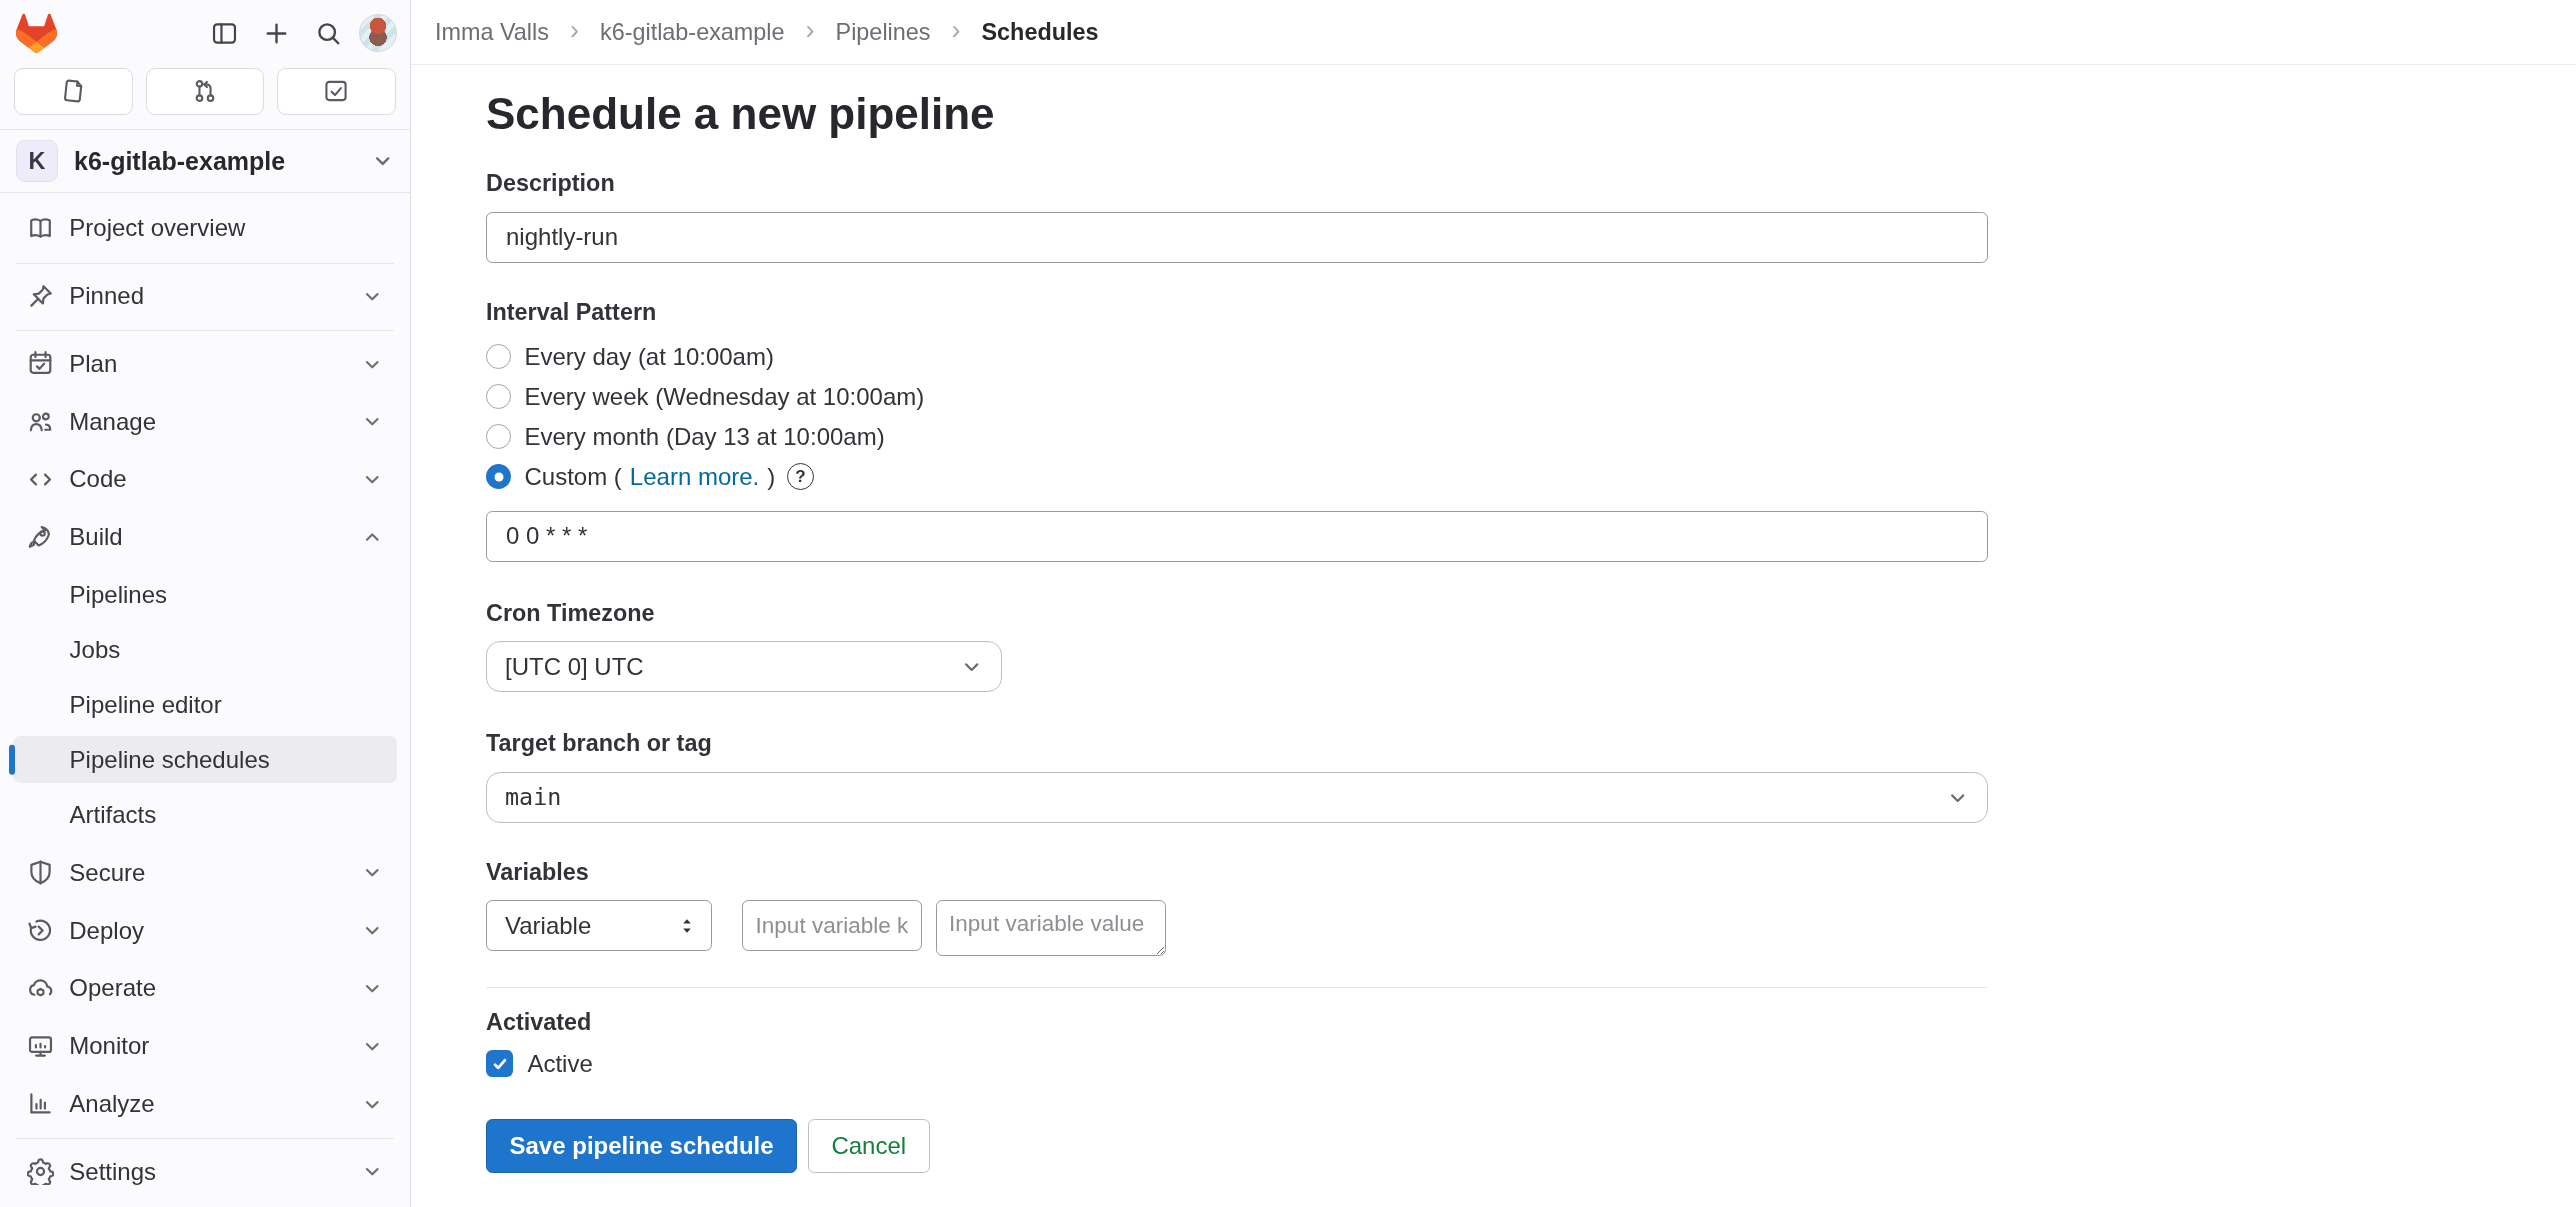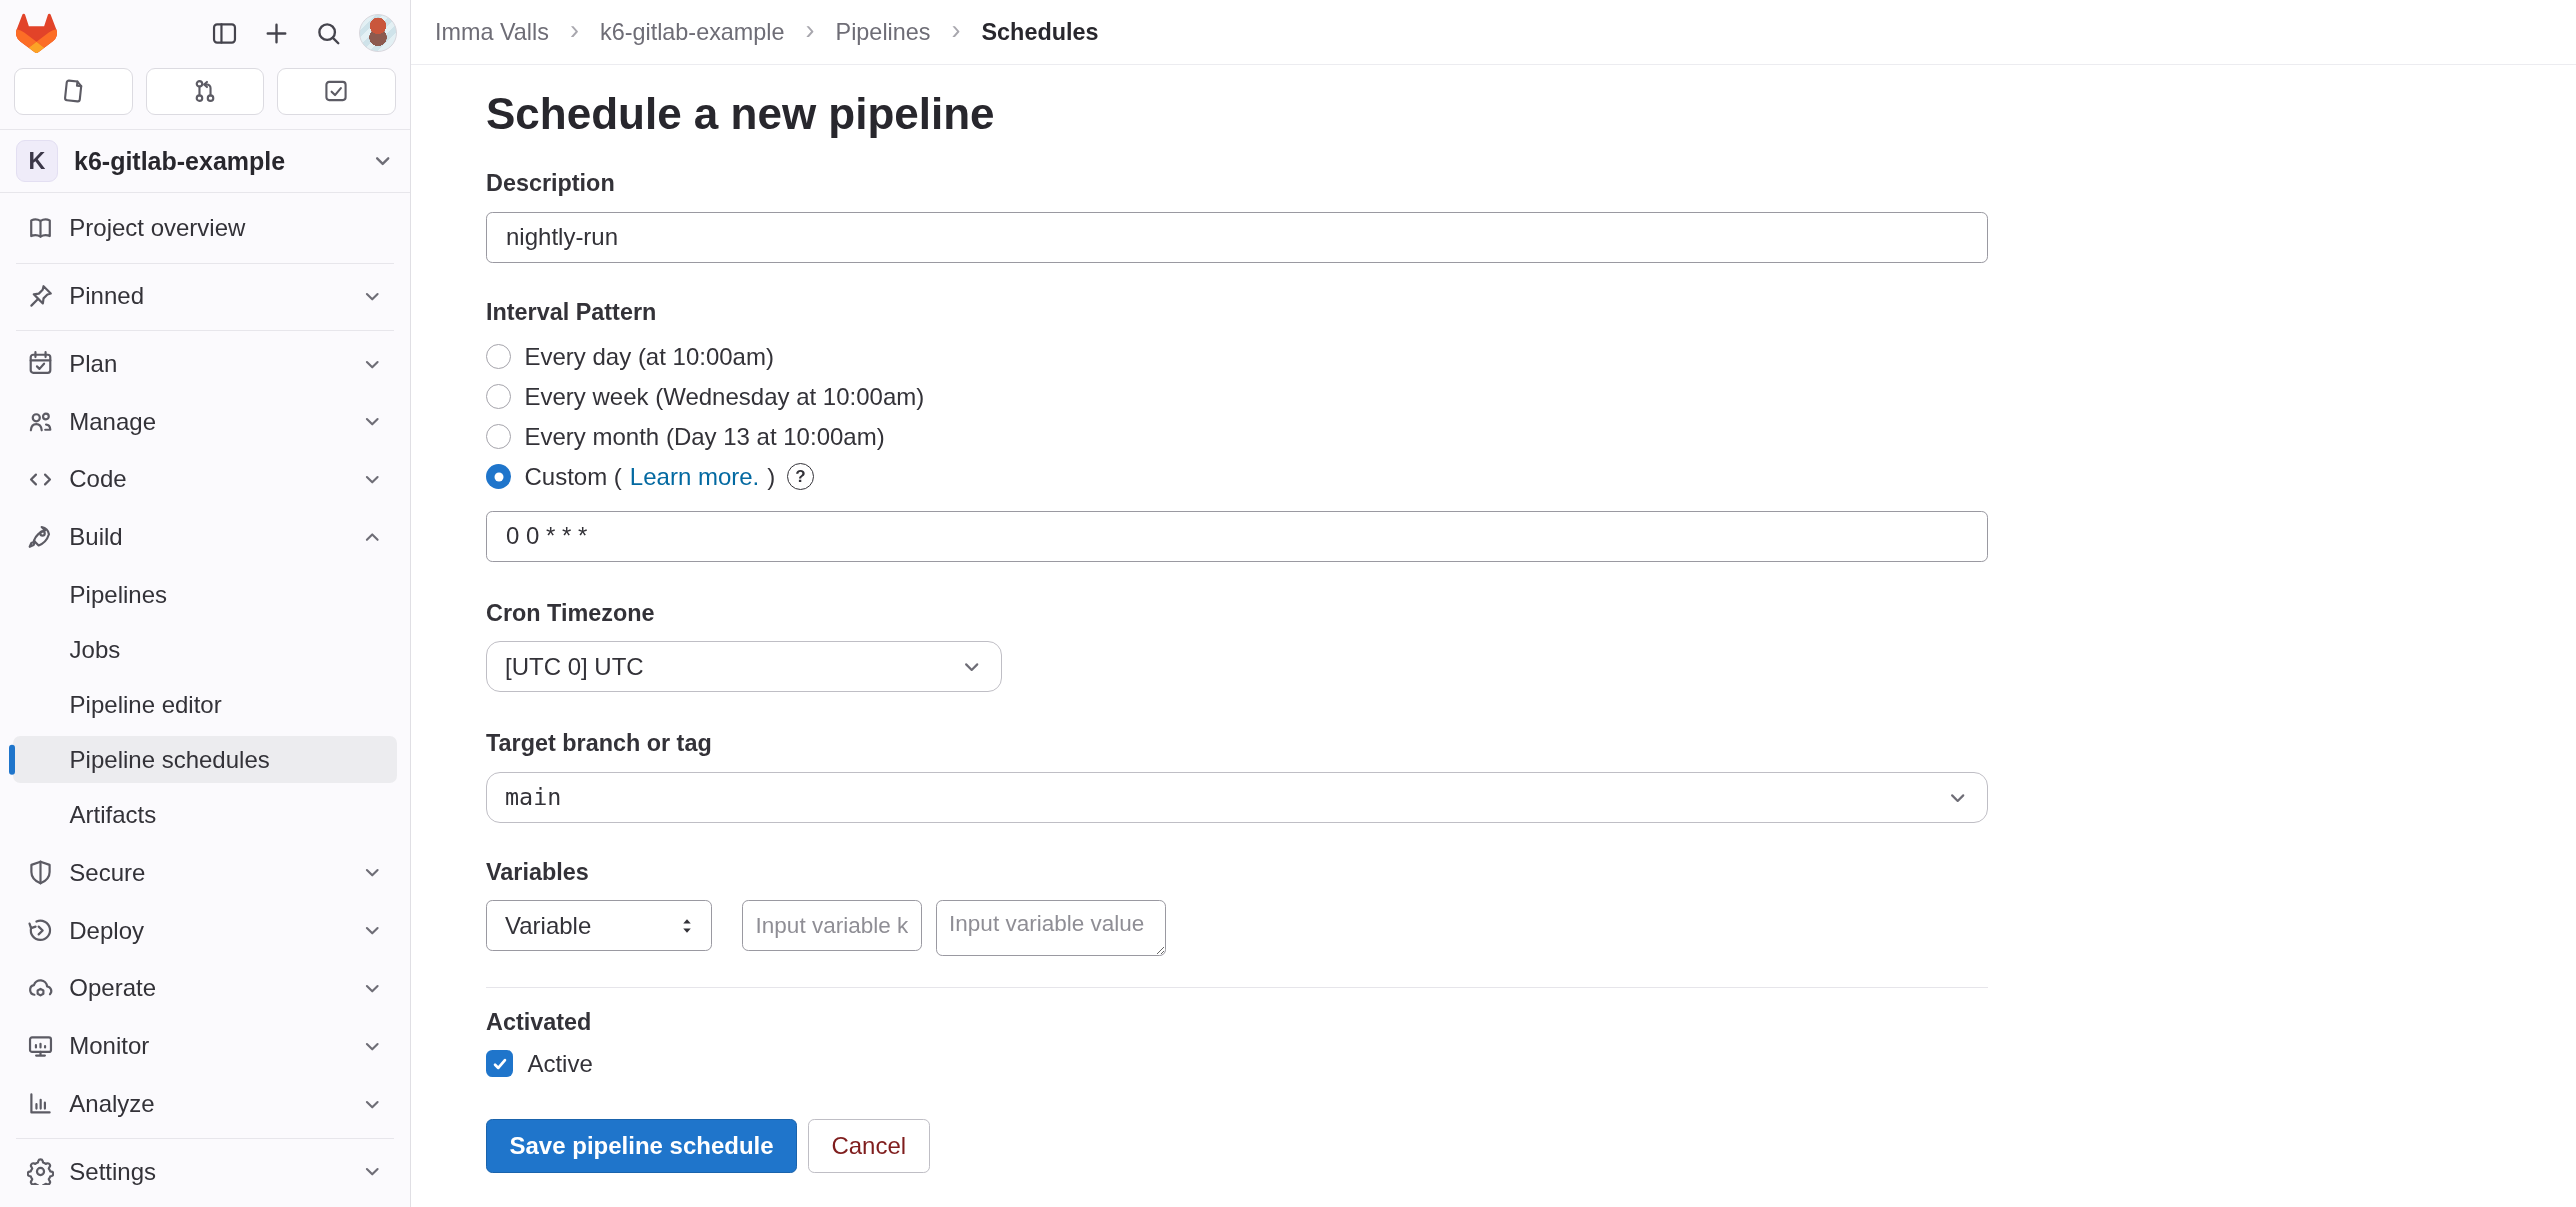--- a/index.html
+++ b/index.html
@@ -185,21 +185,21 @@
   .btn {
     height: 54px; border-radius: 6.3px; font-size: 24px;
     display: flex; align-items: center; justify-content: center;
     cursor: pointer; font-family: "Liberation Sans", sans-serif;
   }
   .btn-primary {
     background: #1f75cb; border: 0.9px solid #1a63ac; color: #ffffff;
     font-weight: 600; padding: 0 22.5px;
   }
   .btn-secondary {
-    background: #ffffff; border: 0.9px solid #bfbec5; color: #7f1d1d;
+    background: #ffffff; border: 0.9px solid #bfbec5; color: #15803d;
     font-weight: 500; padding: 0 22.5px;
   }
 </style>
 </head>
 <body>
 
 <div class="app">
 
   <aside class="sidebar">
 

